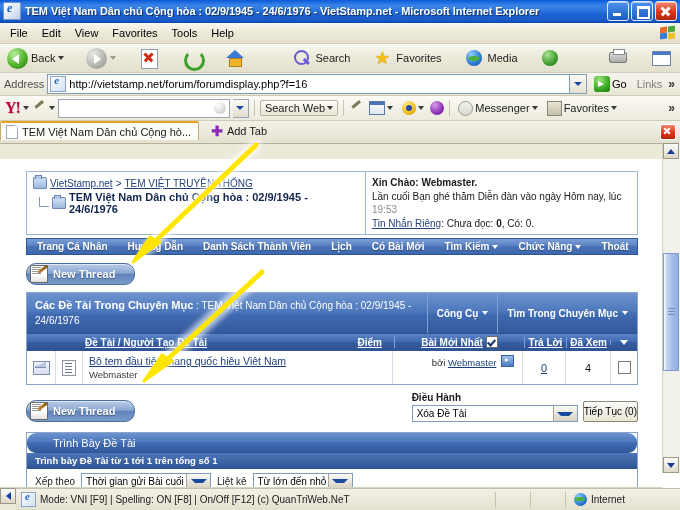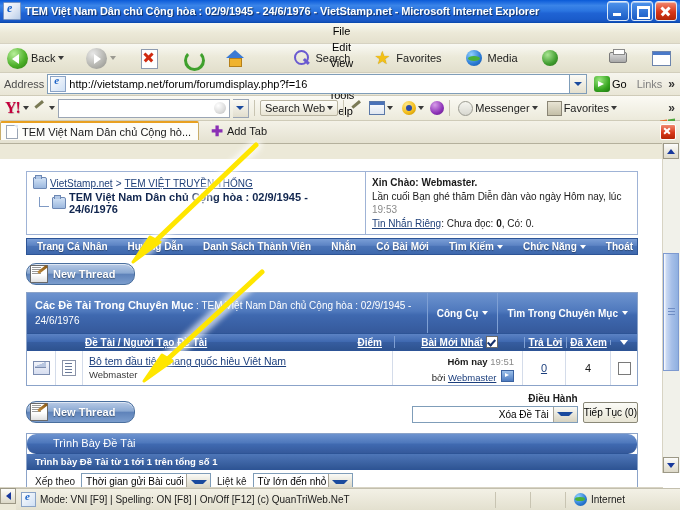--- a/index.html
+++ b/index.html
@@ -82,21 +82,20 @@
   .wb.close::after  { transform: rotate(-45deg); }
 
   
   .menubar {
     height: 20px;
     background: linear-gradient(to bottom,#f8f8f2 0%,#ece9d8 48%,#e4e0cd 100%);
     display: flex;
     align-items: center;
     padding-left: 3px;
     border-bottom: 1px solid #d6d2c2;
-    flex-direction: column;
   }
   .menu-item {
     padding: 2px 7px;
     color: #000;
     font-size: 11px;
     white-space: nowrap;
   }
   .menu-flag {
     margin-left: auto; margin-right: 4px;
     width: 16px; height: 14px;
@@ -606,21 +605,21 @@
     display:flex;align-items:center;justify-content:center;
   }
   .chk-empty { width:11px;height:11px;background:#fff;border:1px solid #7a7a7a; }
 
   
   .botrow {
     margin-top: 7px;
     display:flex;align-items:flex-end;
   }
   .bot-right {
-    margin-left:auto;display:flex;align-items:flex-end;gap:5px;text-align:right;
+    margin-left:auto;display:flex;align-items:flex-end;gap:5px;
   }
   .dieuhanh-lbl { font-size:10px;font-weight:bold;color:#1a1a1a;margin-bottom:2px; }
   .sel {
     height:17px;background:#fff;border:1px solid #7f9db9;
     display:flex;align-items:center;box-sizing:border-box;
     font-size:10px;color:#000;
   }
   .sel span { padding:0 4px;flex:1 1 auto;white-space:nowrap;overflow:hidden; }
   .sel .arrowcell {
     width:15px;height:15px;flex:0 0 auto;
@@ -979,21 +978,21 @@
           <div class="nav-item">
               <span>Trang Cá Nhân</span>
             </div>
           <div class="nav-item">
               <span>Hướng Dẫn</span>
             </div>
           <div class="nav-item">
               <span>Danh Sách Thành Viên</span>
             </div>
           <div class="nav-item">
-              <span>Nhắn</span>
+              <span>Lịch</span>
             </div>
           <div class="nav-item">
               <span>Có Bài Mới</span>
             </div>
           <div class="nav-item">
               <span>Tìm Kiếm</span>
               <span class="dn"></span>
             </div>
           <div class="nav-item">
               <span>Chức Năng</span>
@@ -1047,24 +1046,20 @@
             </div>
             <div class="r-ic2">
               <div class="pgicon"></div>
             </div>
             <div class="r-title">
               <a>Bộ tem đầu tiên mang quốc hiệu Việt Nam</a>
               <div class="r-author">Webmaster</div>
             </div>
             <div class="r-diem"></div>
             <div class="r-last">
-              <div>
-                <b>Hôm nay</b>
-                <span class="muted">19:51</span>
-              </div>
               <div>
                 <span>bởi</span>
                 <a>Webmaster</a>
                 <span class="arrowbox"></span>
               </div>
             </div>
             <div class="r-rep">
               <a>0</a>
             </div>
             <div class="r-view">4</div>

